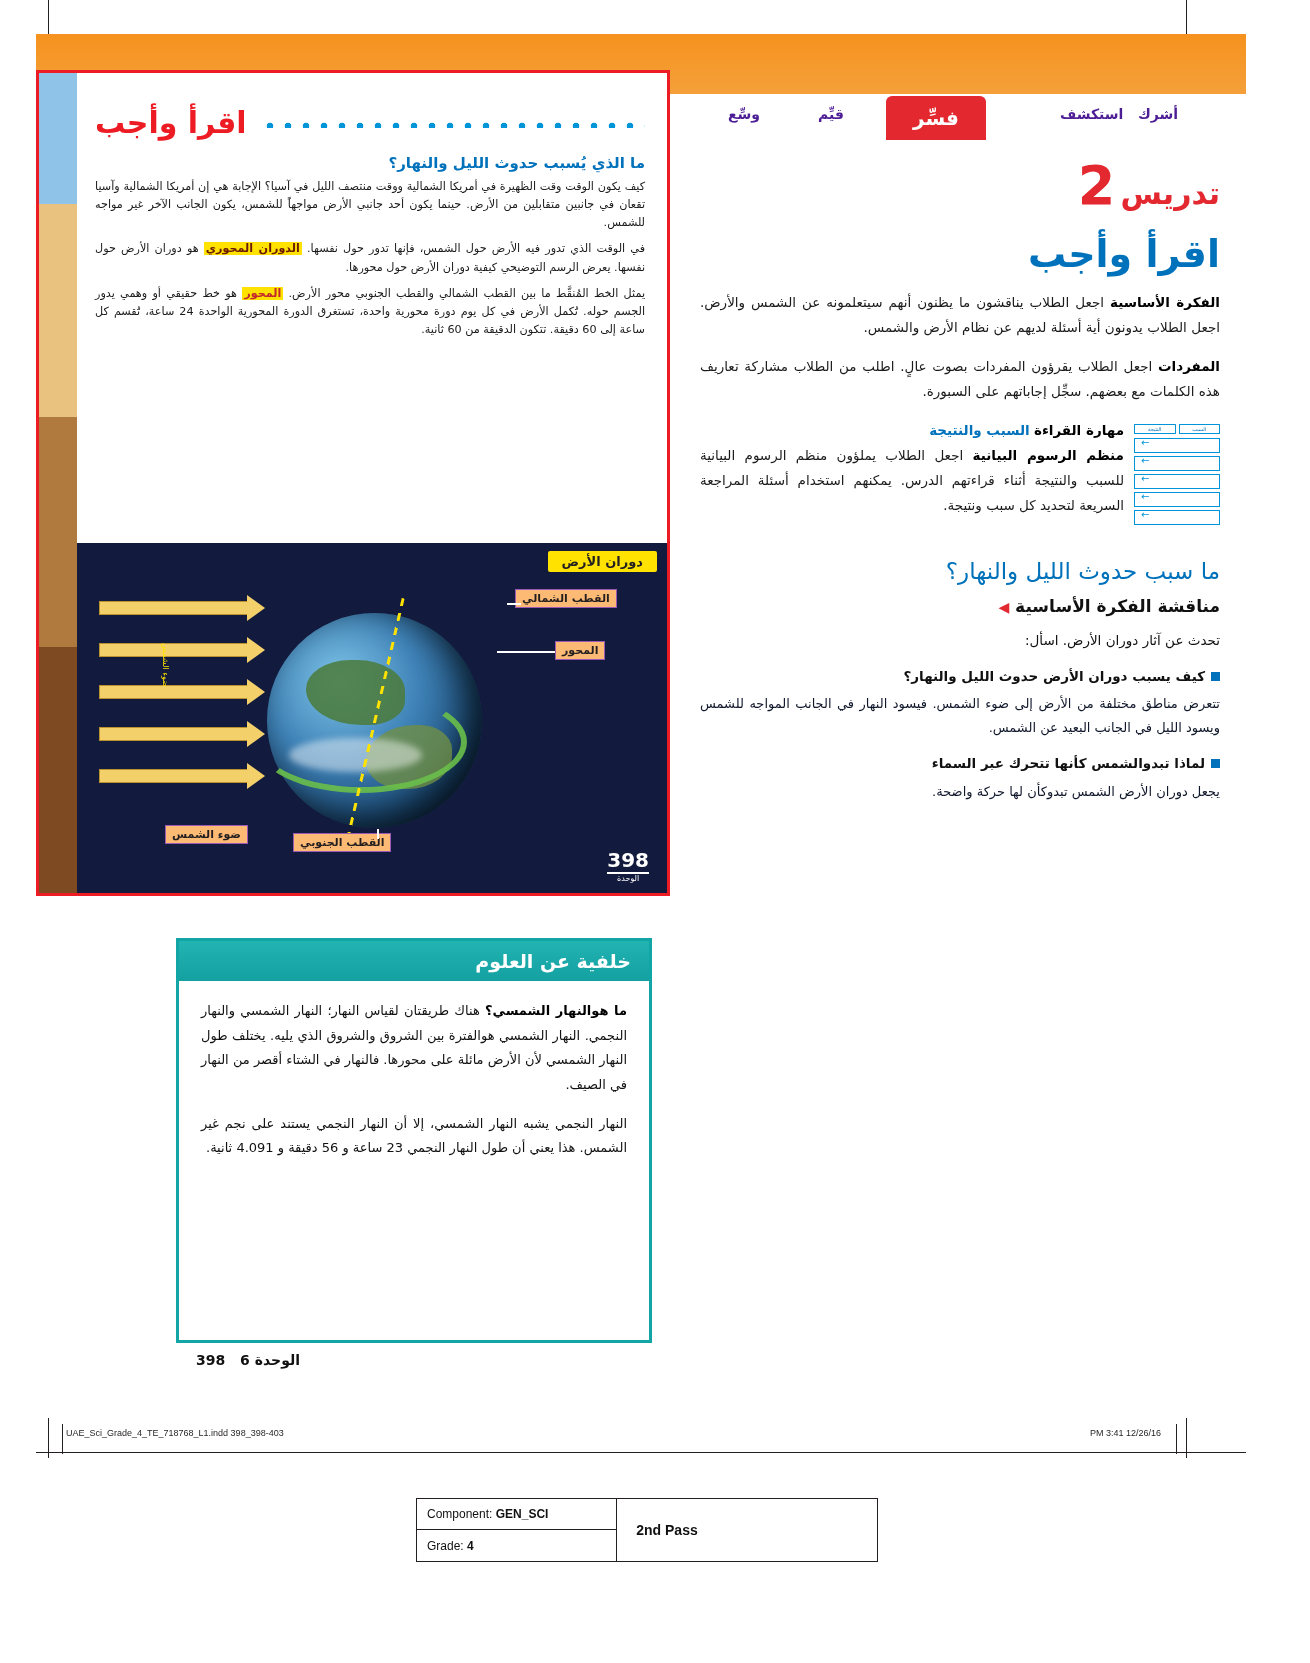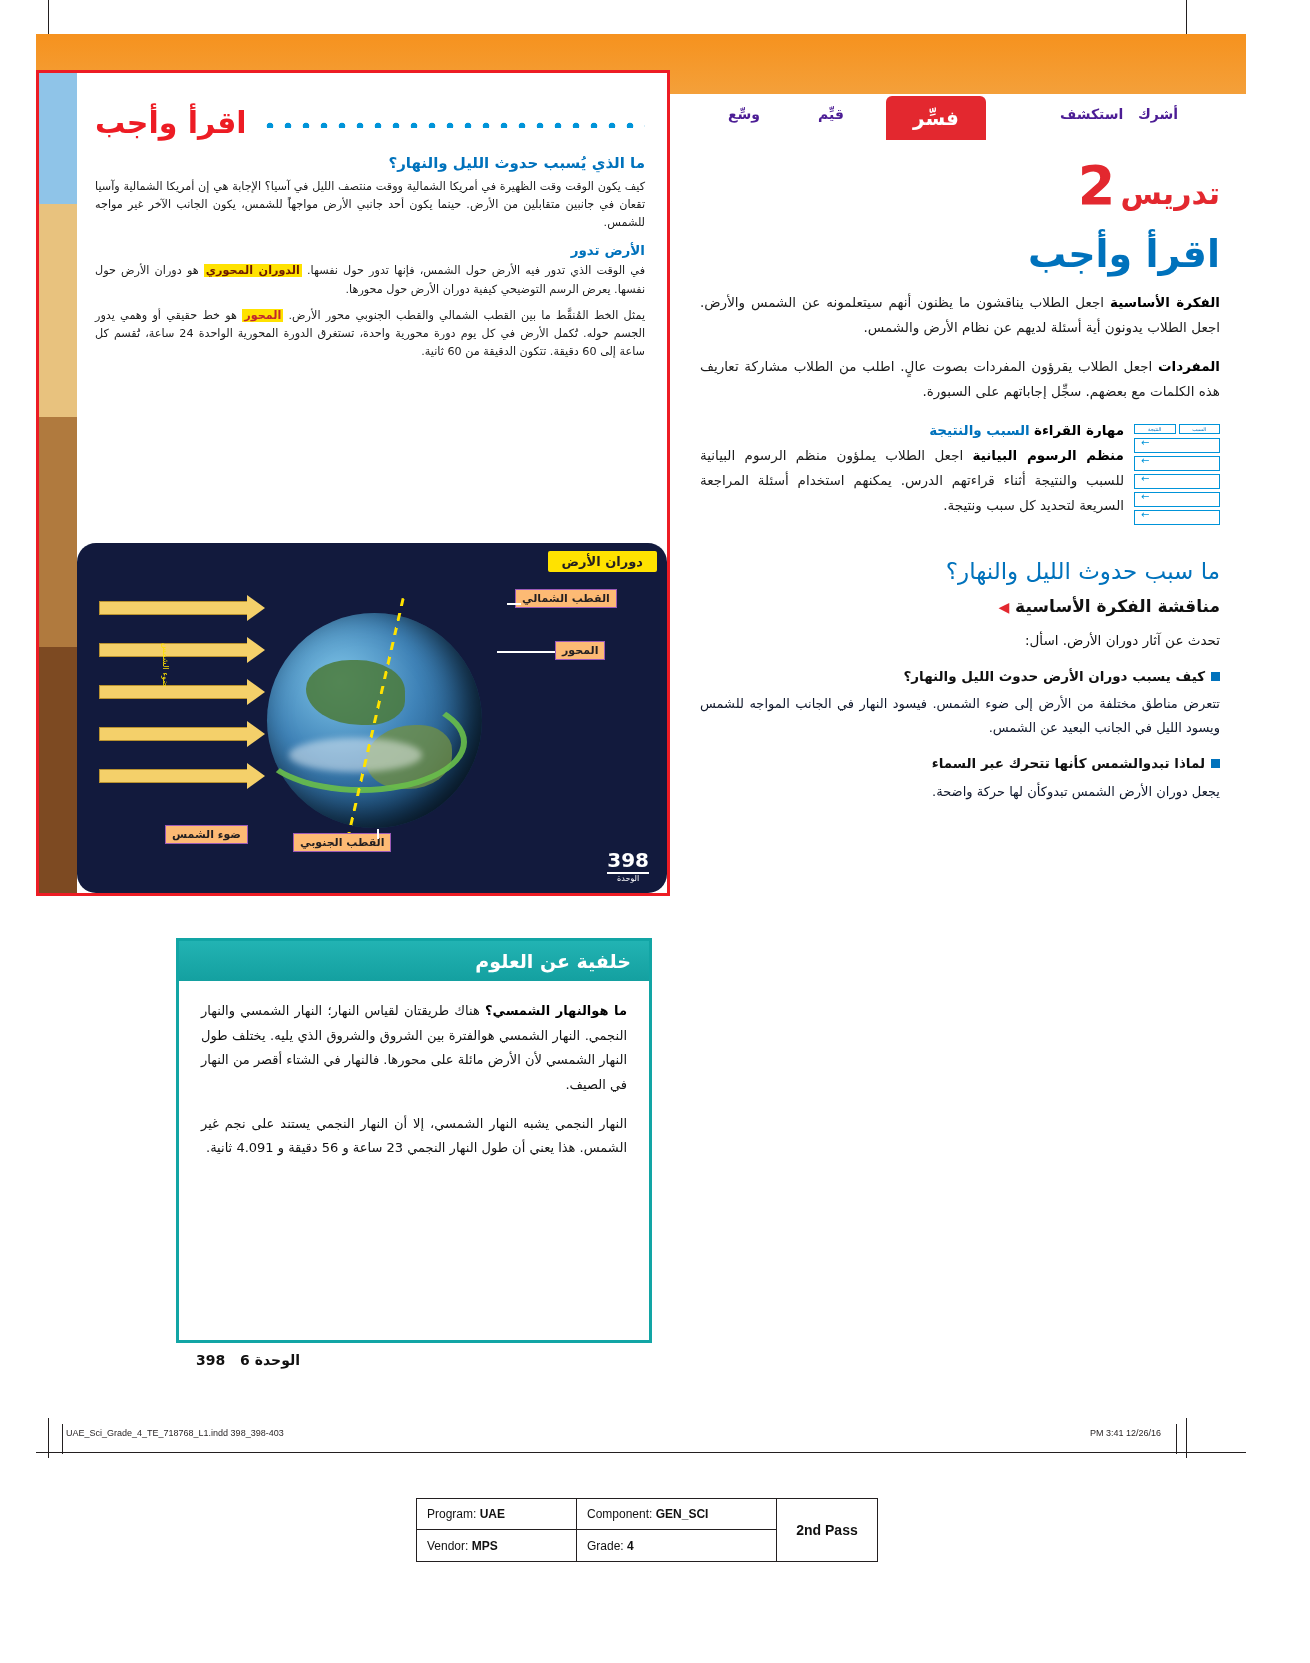--- a/index.html
+++ b/index.html
@@ -27,21 +27,21 @@
   .hl-red{background:#ffe200;font-weight:bold;color:#c1272d;padding:0 2px;}
 
   .readchart{border:2px solid #0094d9;border-radius:4px;margin-top:12px;padding:10px 12px 14px 12px;position:relative;}
   .readchart .tag{position:absolute;top:-12px;right:12px;background:#ffffff;color:#0072bc;font-weight:bold;font-size:12px;padding:0 6px;}
   .rc-q{font-size:11px;text-align:right;line-height:1.6;}
   .rc-key{font-size:10.5px;text-align:right;line-height:1.6;}
   .rc-key b{color:#c1272d;}
   .rc-ans{font-size:11px;color:#0072bc;text-align:right;border-top:1px solid #0094d9;margin-top:12px;padding-top:4px;}
 
   
-  .fig{position:absolute;left:38px;right:0;bottom:0;height:350px;background:#121a3d;overflow:hidden;border-radius:19px;}
+  .fig{position:absolute;left:38px;right:0;bottom:0;height:350px;background:#121a3d;overflow:hidden;}
   .fig-label{position:absolute;top:8px;right:10px;background:#ffe200;color:#231f20;font-weight:bold;font-size:13px;padding:3px 14px;border-radius:2px;}
   .earth{position:absolute;left:190px;top:70px;width:215px;height:215px;border-radius:50%;
         background:radial-gradient(circle at 34% 32%, #7fc5e8 0%, #3f83b8 38%, #1d4f7c 70%, #0a2440 100%);
         box-shadow:inset -14px -10px 34px rgba(0,0,0,.7);}
   .earth .land1{position:absolute;left:18%;top:22%;width:46%;height:30%;background:#4b7a3a;border-radius:48% 52% 40% 60%;opacity:.85;}
   .earth .land2{position:absolute;left:46%;top:52%;width:40%;height:30%;background:#6f8f46;border-radius:60% 40% 55% 45%;opacity:.8;}
   .earth .cloud{position:absolute;left:10%;top:58%;width:62%;height:16%;background:rgba(255,255,255,.45);border-radius:50%;filter:blur(3px);}
   .axis-line{position:absolute;left:296px;top:52px;width:3px;height:255px;background:repeating-linear-gradient(#ffe200 0 8px,transparent 8px 15px);transform:rotate(13deg);transform-origin:50% 50%;}
   .green-arrow{position:absolute;left:178px;top:148px;width:200px;height:90px;border:6px solid #6abf4b;border-radius:50%;border-top-color:transparent;border-left-color:transparent;opacity:.9;}
   .ray{position:absolute;height:14px;background:#f4d06a;box-shadow:0 0 0 1px #b9922f inset;}
@@ -113,21 +113,20 @@
     <div class="sp-body">
 
       <div class="readanswer-head">
         <div class="ra-dots"></div>
         <div class="ra-title">اقرأ وأجب</div>
       </div>
 
       <div class="sp-h2">ما الذي يُسبب حدوث الليل والنهار؟</div>
       <p class="sp-p">كيف يكون الوقت وقت الظهيرة في أمريكا الشمالية ووقت منتصف الليل في آسيا؟ الإجابة هي إن أمريكا الشمالية وآسيا تقعان في جانبين متقابلين من الأرض. حينما يكون أحد جانبي الأرض مواجهاً للشمس، يكون الجانب الآخر غير مواجه للشمس.</p>
 
-      <div class="sp-h3">الأرض تدور</div>
       <p class="sp-p">
         <span>في الوقت الذي تدور فيه الأرض حول الشمس، فإنها تدور حول نفسها. </span><span class="hl">الدوران المحوري</span><span> هو دوران الأرض حول نفسها. يعرض الرسم التوضيحي كيفية دوران الأرض حول محورها.</span>
       </p>
       <p class="sp-p">
         <span>يمثل الخط المُنقَّط ما بين القطب الشمالي والقطب الجنوبي محور الأرض. </span><span class="hl-red">المحور</span><span> هو خط حقيقي أو وهمي يدور الجسم حوله. تُكمل الأرض في كل يوم دورة محورية واحدة، تستغرق الدورة المحورية الواحدة 24 ساعة، تُقسم كل ساعة إلى 60 دقيقة. تتكون الدقيقة من 60 ثانية.</span>
       </p>
 
     </div>
 
     <div class="fig">
@@ -245,28 +244,20 @@
     <span>398</span>
   </div>
 
   <div class="foot-rule"></div>
   <div class="crop v" style="left:62px;top:1424px;height:30px;"></div>
   <div class="crop v" style="left:1176px;top:1424px;height:30px;"></div>
   <div class="foot-left">398-403_UAE_Sci_Grade_4_TE_718768_L1.indd   398</div>
   <div class="foot-right">12/26/16   3:41 PM</div>
 
   <div class="stamp">
-    <div class="col c1">
-      <div class="row top">
-        <span>Program:</span>&nbsp;<b>UAE</b>
-      </div>
-      <div class="row">
-        <span>Vendor:</span>&nbsp;<b>MPS</b>
-      </div>
-    </div>
     <div class="col c2">
       <div class="row top">
         <span>Component:</span>&nbsp;<b>GEN_SCI</b>
       </div>
       <div class="row">
         <span>Grade:</span>&nbsp;<b>4</b>
       </div>
     </div>
     <div class="col c3">2nd Pass</div>
   </div>

